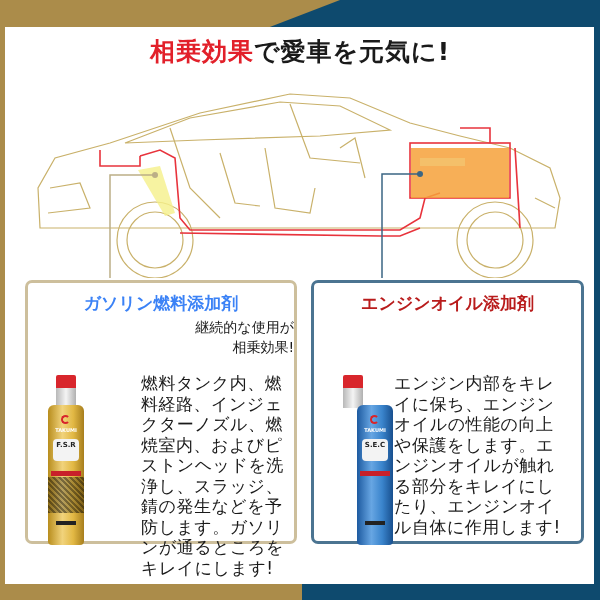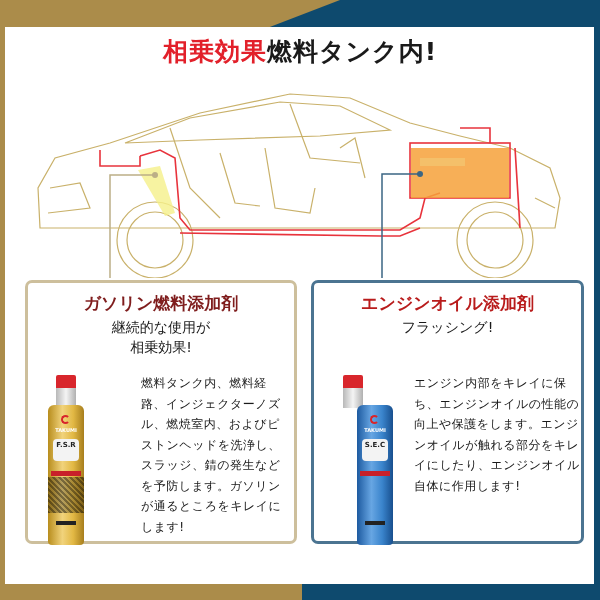--- a/index.html
+++ b/index.html
@@ -9,26 +9,26 @@
   .bg-blue-bottom{position:absolute;left:302px;top:584px;width:298px;height:16px;background:#0e4a6e;}
   .bg-blue-right{position:absolute;left:594px;top:0;width:6px;height:600px;background:#0e4a6e;}
   .panel{position:absolute;left:5px;top:27px;width:589px;height:557px;background:#fff;}
   .headline{position:absolute;left:0;top:35px;width:600px;text-align:center;font-size:25px;font-weight:bold;letter-spacing:1px;color:#1a1a1a;}
   .headline .red{color:#e2202a;text-align:right;}
   .car{position:absolute;left:20px;top:88px;width:560px;height:190px;}
   .box{position:absolute;top:280px;height:258px;background:#fff;border-radius:7px;}
   .box.left{left:25px;width:266px;border:3px solid #cdbf9c;}
   .box.right{left:311px;width:267px;border:3px solid #4b7491;}
   .box-title{position:absolute;left:0;top:9px;width:100%;text-align:center;font-size:17px;font-weight:bold;}
-  .box.left .box-title{color:#7f1d1d;}
+  .box.left .box-title{color:#3b82f6;}
   .box.right .box-title{color:#b91c1c;}
-  .box-sub{position:absolute;left:0;top:34px;width:100%;text-align:center;font-size:14px;line-height:20px;color:#1a1a1a;}
-  .box-body{position:absolute;top:90px;font-size:12px;line-height:20.5px;color:#1a1a1a;letter-spacing:0.5px;}
+  .box-sub{position:absolute;left:0;top:34px;width:100%;text-align:right;font-size:14px;line-height:20px;color:#1a1a1a;}
+  .box-body{position:absolute;top:90px;font-size:17px;line-height:20.5px;color:#1a1a1a;letter-spacing:0.5px;}
   .box.left .box-body{left:113px;width:150px;}
-  .box.right .box-body{left:100px;width:175px;}
+  .box.right .box-body{left:80px;width:175px;}
   .bottle{position:absolute;top:92px;width:36px;height:172px;padding-left:11px;}
   .box.left .bottle{left:20px;}
   .box.right .bottle{left:21px;}
   .cap{position:absolute;left:8px;top:0;width:20px;height:13px;background:#d8262c;border-radius:2px 2px 0 0;}
   .neck{position:absolute;left:8px;top:13px;width:20px;height:20px;background:linear-gradient(90deg,#b8b8b8,#f4f4f4,#b0b0b0);clip-path:polygon(0 0,100% 0,100% 40%,130% 100%,-30% 100%,0 40%);}
   .body{position:absolute;left:0;top:30px;width:36px;height:140px;border-radius:6px 6px 4px 4px;}
   .box.left .body{background:linear-gradient(90deg,#b88d1d,#f1d37c 40%,#e2b844 70%,#a77e1d);}
   .box.right .body{background:linear-gradient(90deg,#1d5aa0,#67a6e3 40%,#3a84cc 70%,#184f8e);margin-left:22px;}
   .brand{position:absolute;left:0;top:22px;width:100%;text-align:center;font-size:5px;font-weight:bold;color:#fff;}
   .logo{position:absolute;left:13px;top:10px;width:9px;height:9px;border-radius:50%;border:2px solid #d8262c;border-right-color:transparent;box-sizing:border-box;}
@@ -40,21 +40,21 @@
 </head>
 <body>
 
 <div class="bg-gold"></div>
 <div class="bg-blue-top"></div>
 <div class="bg-blue-right"></div>
 <div class="bg-blue-bottom"></div>
 
 <div class="panel"></div>
 
-<div class="headline"><span class="red">相乗効果</span><span>燃料タンク内!</span></div>
+<div class="headline"><span class="red">相乗効果</span><span>で愛車を元気に!</span></div>
 
 <svg class="car" viewBox="0 0 560 190">
   <g fill="none" stroke="#c9b16a" stroke-width="1.2">
     <path d="M20 140 L18 100 L35 70 L90 55 L180 25 L270 6 L330 10 L390 35 L440 48 L490 60 L530 80 L540 110 L535 140 Z"></path>
     <path d="M105 55 L170 30 L260 14 L320 18 L370 42 L300 48 L180 52 Z"></path>
     <path d="M270 16 L290 70 L340 75"></path>
     <path d="M150 40 L170 100 L200 130"></path>
     <circle cx="135" cy="152" r="38"></circle>
       <circle cx="135" cy="152" r="28"></circle>
     <circle cx="475" cy="152" r="38"></circle>
@@ -99,21 +99,20 @@
       <div class="dark"></div>
       <div class="madein"></div>
     </div>
   </div>
   <div class="box-body">燃料タンク内、燃料経路、インジェクターノズル、燃焼室内、およびピストンヘッドを洗浄し、スラッジ、錆の発生などを予防します。ガソリンが通るところをキレイにします!</div>
 </div>
 
 <div class="box right">
   <div class="box-title">エンジンオイル添加剤</div>
   <div class="box-sub">
-    <div>フラッシング!</div>
   </div>
   <div class="bottle">
     <div class="cap"></div>
     <div class="neck"></div>
     <div class="body">
       <div class="logo"></div>
       <div class="brand">TAKUMI</div>
       <div class="label">S.E.C</div>
       <div class="redband"></div>
       <div class="madein"></div>

